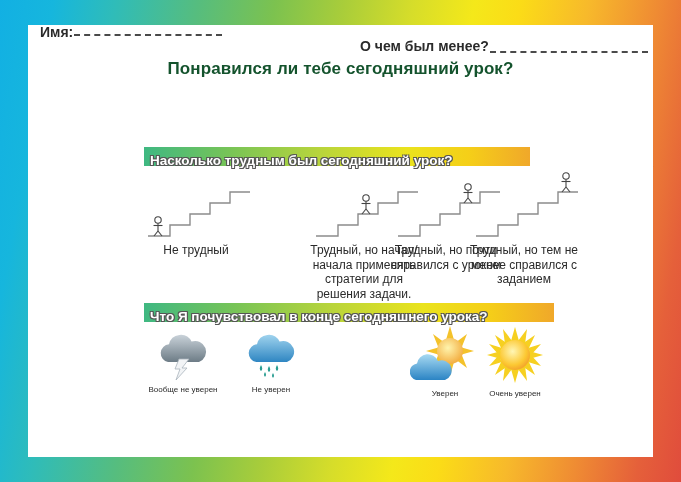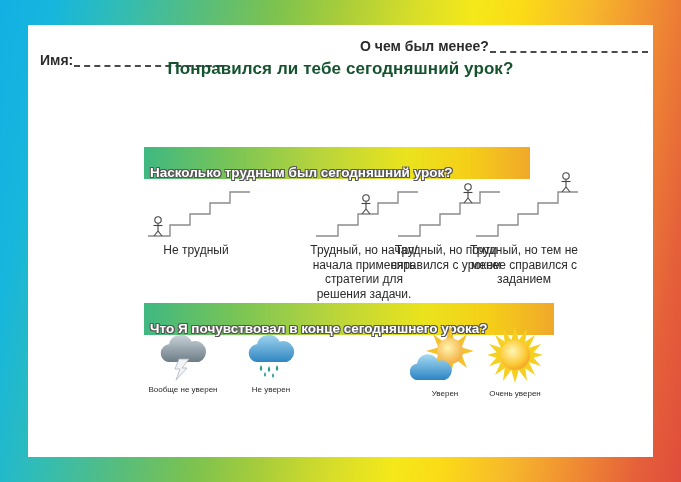--- a/index.html
+++ b/index.html
@@ -15,41 +15,41 @@
        #7cc24f 36%, #a9cd3a 45%, #d6dd2a 54%, #f4e81a 62%,
        #fbdc17 68%, #f7b92b 77%, #ef8b33 86%, #e5603a 94%, #e04c3c 100%);
   }
   .sheet{
     position:absolute;left:28px;top:25px;width:625px;height:432px;
     background:#ffffff;
   }
 
   
   .hdr{position:absolute;left:0;top:0;width:625px;height:60px;}
-  .name-wrap{position:absolute;left:12px;top:28px;display:flex;align-items:flex-end;}
+  .name-wrap{position:absolute;left:12px;top:0;display:flex;}
   .lbl-bold{font-size:14px;font-weight:bold;color:#2b2b2b;line-height:1;}
   .dots{
     display:inline-block;height:9px;
     border-bottom:2px dashed #4a4a4a;
     margin-left:1px;
   }
   .dots.n1{width:148px;}
   .dots.n2{width:158px;}
   .topic-wrap{position:absolute;left:332px;top:14px;display:flex;align-items:flex-end;}
   .main-q{
     position:absolute;left:0;top:34px;width:625px;text-align:center;
     font-size:17px;font-weight:bold;color:#14532d;letter-spacing:.1px;
   }
 
   
   .banner{
     position:absolute;height:19px;line-height:19px;
     background:linear-gradient(90deg,#3fb882 0%,#77c457 22%,#b7d43c 45%,#eae31d 68%,#f5cf18 84%,#f0a82a 100%);
     color:#ffffff;font-weight:bold;font-size:13.5px;
-    padding:16px 6px;white-space:nowrap;box-sizing:border-box;
+    padding:4px 6px;white-space:nowrap;box-sizing:border-box;
     text-shadow:
       -1px -1px 0 #555, 1px -1px 0 #555,
       -1px  1px 0 #555, 1px  1px 0 #555,
        0px  1px 0 #555, 1px 0px 0 #555;
   }
   .banner.b1{left:116px;top:122px;width:386px;}
   .banner.b2{left:116px;top:278px;width:410px;}
 
   
   .stairs-zone{position:absolute;left:0;top:145px;width:625px;height:130px;}

